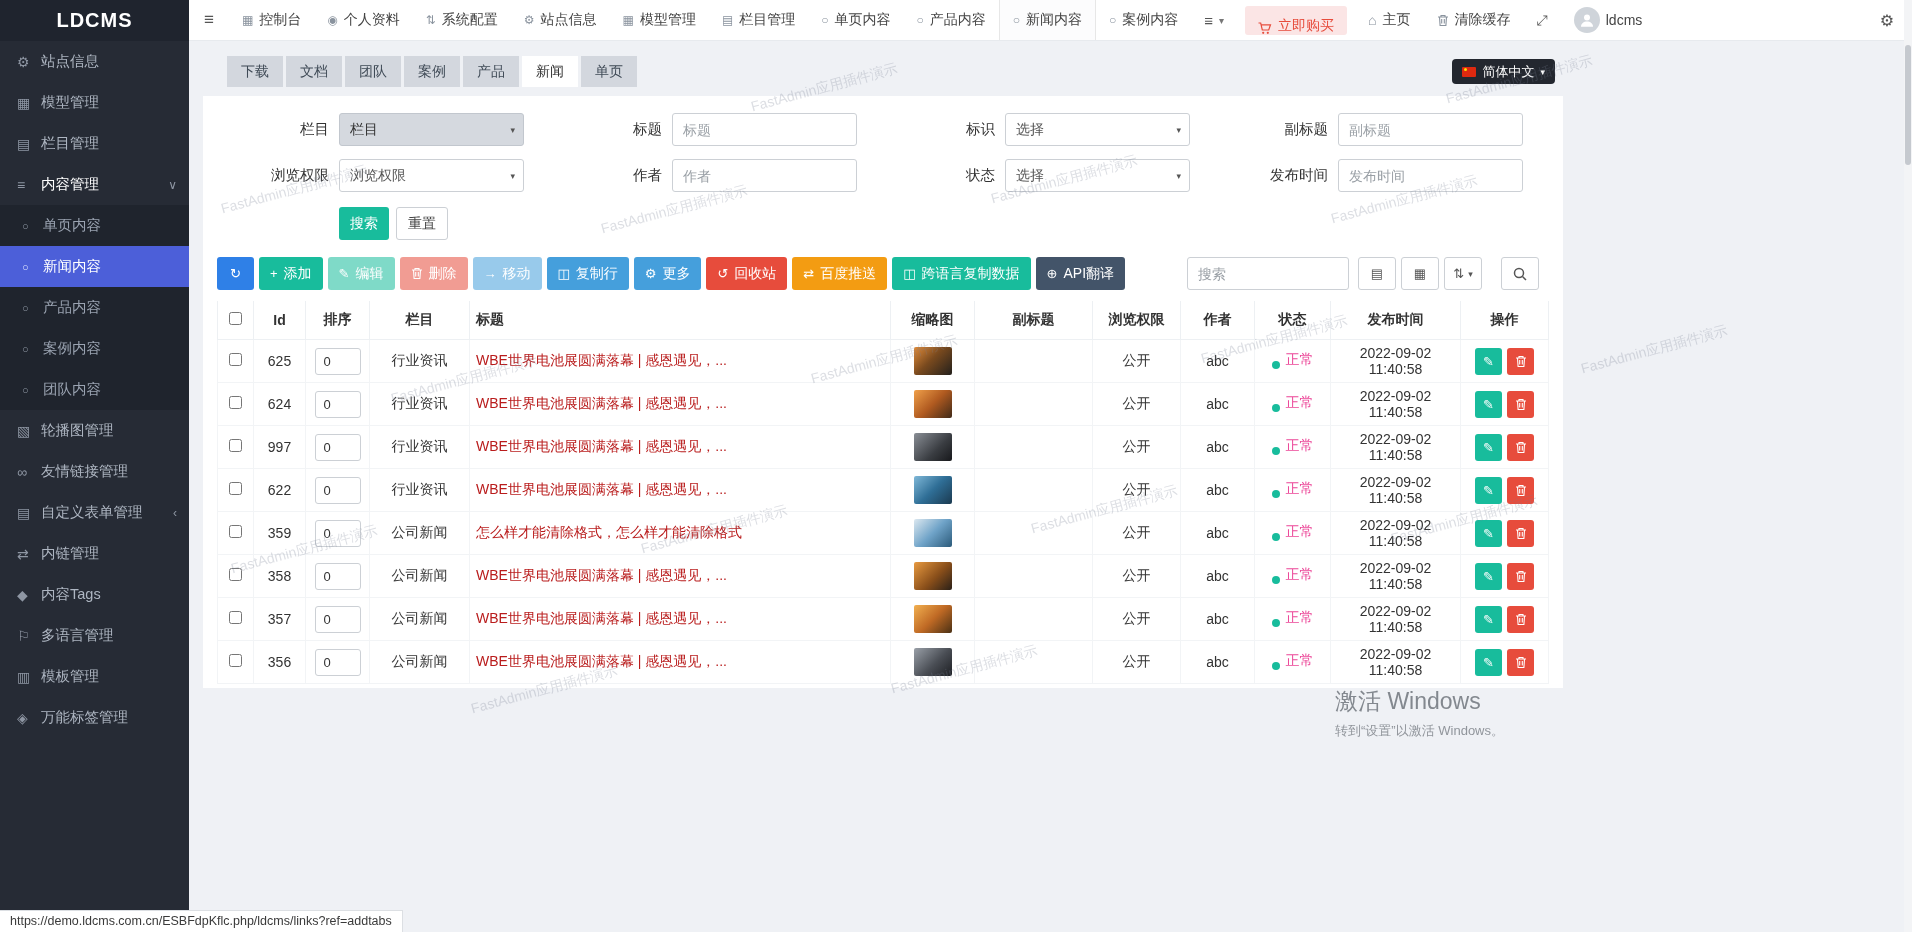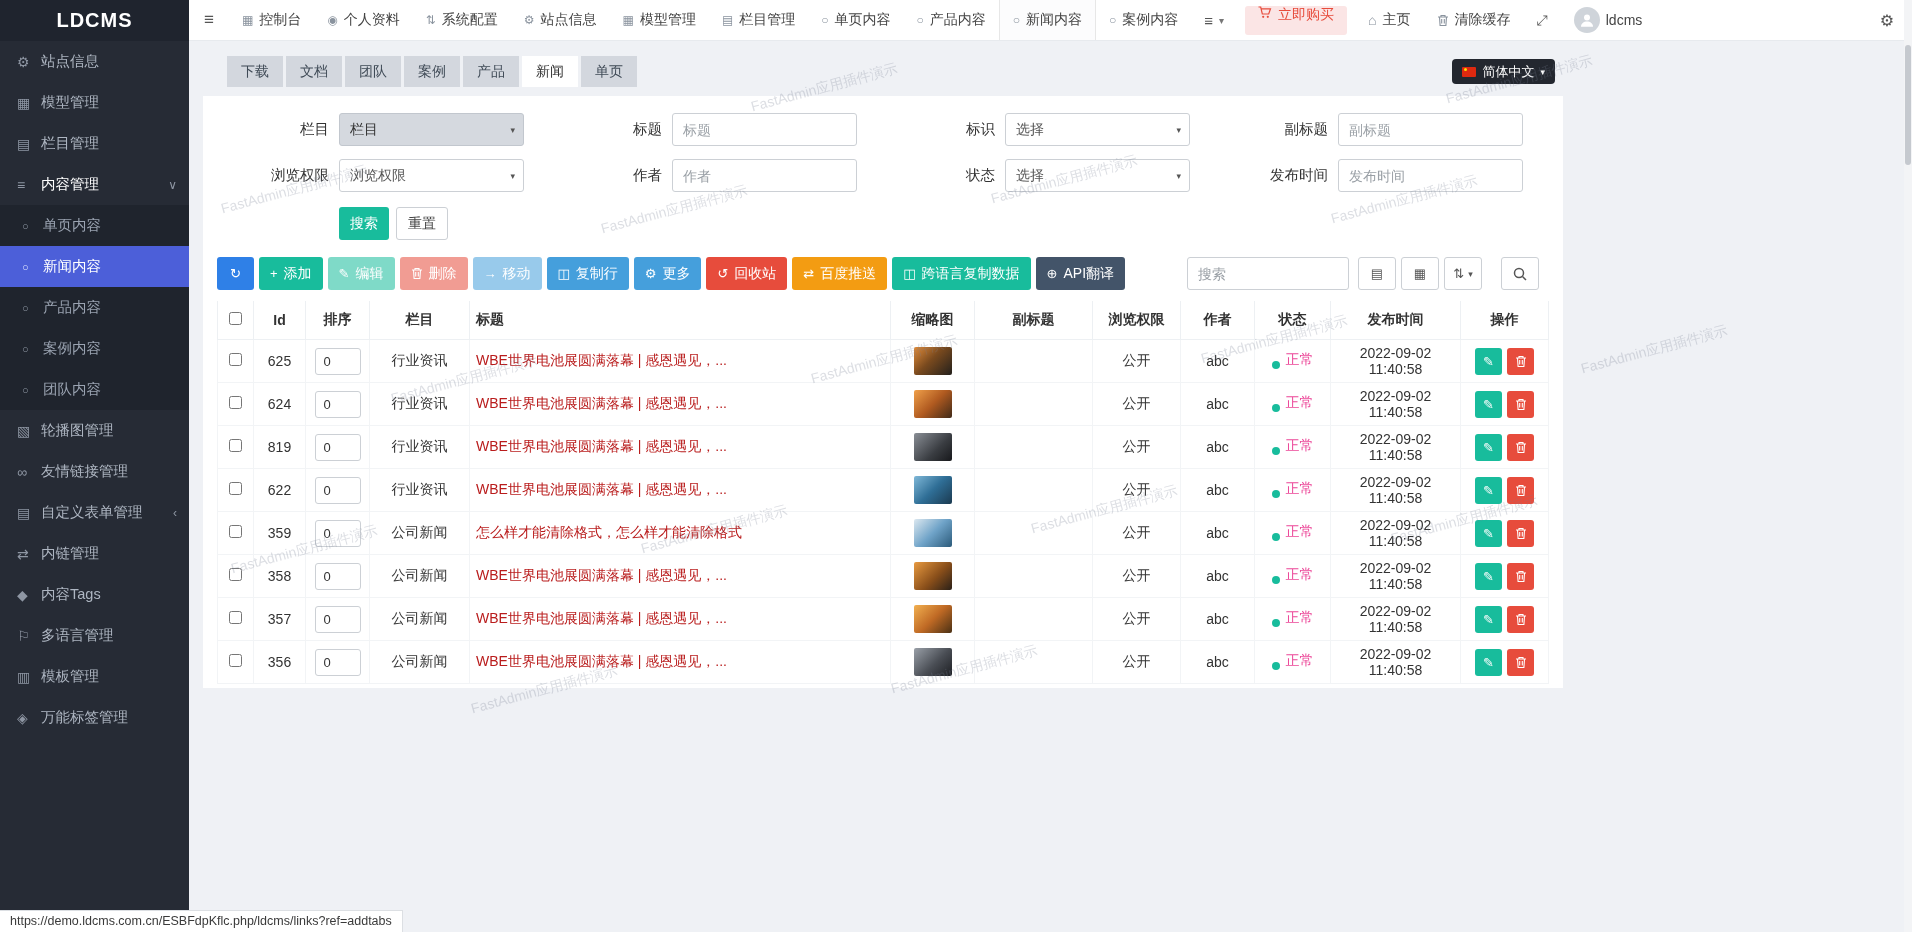--- a/index.html
+++ b/index.html
@@ -23,21 +23,21 @@
   .sub-item.active .si { color:#dfe4ff; }
 
   
   .topbar { position:absolute; left:189px; top:0; right:0; height:41px; background:#fff; border-bottom:1px solid #e7eaee;
             display:flex; align-items:stretch; z-index:9; }
   .tb-burger { display:flex; align-items:center; padding:0 15px; font-size:17px; color:#555; cursor:pointer; }
   .tb-item { display:flex; align-items:center; gap:6px; padding:0 13px; font-size:14px; color:#444; cursor:pointer; }
   .tb-item .ti { font-size:12px; color:#8a939e; }
   .tb-item.active { background:#fcfcfd; border-left:1px solid #e7e7e7; border-right:1px solid #e7e7e7; }
   .tb-item .caret { font-size:10px; color:#777; }
-  .buy { display:flex; align-items:flex-start; gap:6px; background:#fbe5e5; color:#e74c3c; font-size:14px;
+  .buy { display:flex; align-items:flex-end; gap:6px; background:#fbe5e5; color:#e74c3c; font-size:14px;
          border-radius:3px; padding:0 13px; margin:6px 8px; align-self:center; height:29px; }
   .avatar { width:26px; height:26px; border-radius:50%; background:#cfd4da; display:inline-flex; align-items:center; justify-content:center; overflow:hidden; }
   .tb-gear { margin-left:auto; display:flex; align-items:center; padding:0 18px; font-size:16px; color:#555; cursor:pointer; }
 
   
   .content { position:absolute; left:189px; top:41px; right:0; bottom:0; background:#eff1f5; overflow:hidden; }
   .cinner { position:relative; width:1374px; padding:15px 0 0 14px; }
 
   .tabs { display:flex; gap:3px; position:relative;padding-left:24px; }
   .tab { height:31px; padding:0 14px; background:#d3d7de; color:#3f4a56; font-size:14px; display:flex; align-items:center; cursor:pointer; }
@@ -477,21 +477,21 @@
                   </a>
                   <a class="op op-del">
                     <svg class="trash-svg" width="12" height="13" viewBox="0 0 12 13">
                       <path d="M1 3h10M4 3V1.5h4V3M2.5 3l.6 8.5h5.8L9.5 3M4.7 5v4.5M7.3 5v4.5" stroke="#fff" stroke-width="1.1" fill="none"></path>
                     </svg>
                   </a>
                 </span></td>
           </tr>
           <tr class="r2">
             <td><input type="checkbox" style=""></td>
-            <td>819</td>
+            <td>997</td>
             <td><input class="sort-in" value="0" style=""></td>
             <td>行业资讯</td>
             <td class="left"><a class="tlink">WBE世界电池展圆满落幕 | 感恩遇见，...</a></td>
             <td><span class="thumb"></span></td>
             <td></td>
             <td>公开</td>
             <td>abc</td>
             <td><span class="status">
                   <span class="dot"></span>
                   <span>正常</span>
@@ -656,19 +656,23 @@
     <span class="wm" style="left:1010px;top:290px">FastAdmin应用插件演示</span>
     <span class="wm" style="left:1390px;top:300px">FastAdmin应用插件演示</span>
     <span class="wm" style="left:40px;top:500px">FastAdmin应用插件演示</span>
     <span class="wm" style="left:450px;top:480px">FastAdmin应用插件演示</span>
     <span class="wm" style="left:840px;top:460px">FastAdmin应用插件演示</span>
     <span class="wm" style="left:1200px;top:470px">FastAdmin应用插件演示</span>
     <span class="wm" style="left:280px;top:640px">FastAdmin应用插件演示</span>
     <span class="wm" style="left:700px;top:620px">FastAdmin应用插件演示</span>
   </div>
 
+  <div class="activation">
+    <div class="a1">激活 Windows</div>
+    <div class="a2">转到“设置”以激活 Windows。</div>
+  </div>
 </main>
 
 <div class="statusbar">https://demo.ldcms.com.cn/ESBFdpKflc.php/ldcms/links?ref=addtabs</div>
 
 <div class="scrolltrack">
   <div class="scrollthumb"></div>
 </div>
 
 </body></html>

